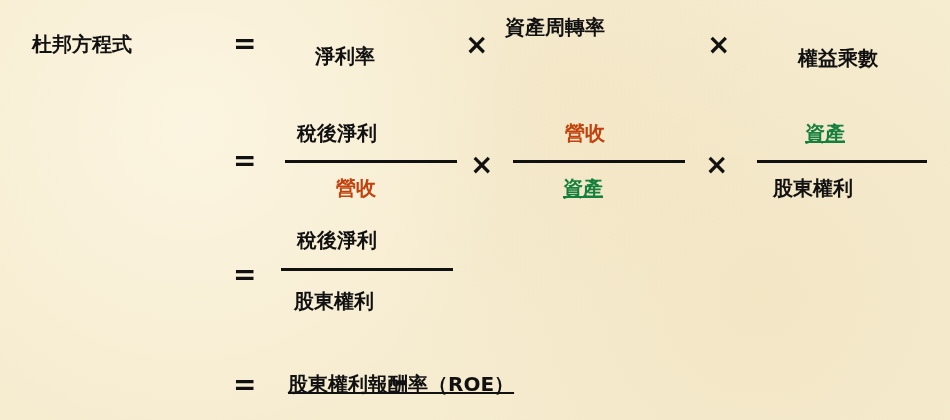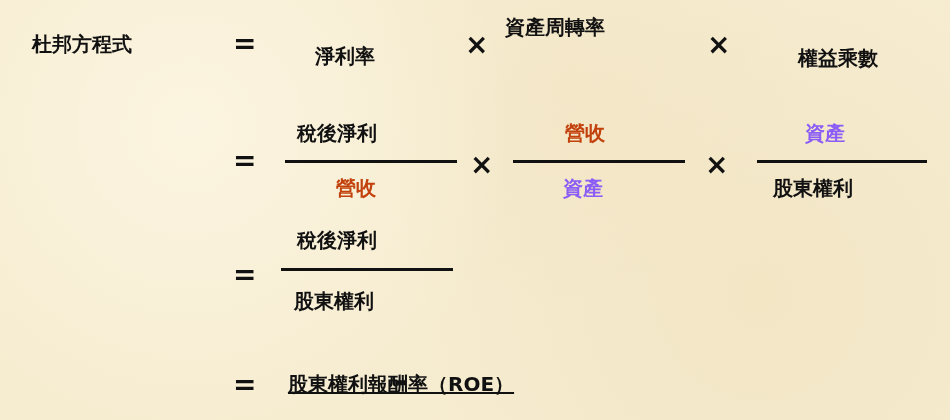--- a/index.html
+++ b/index.html
@@ -10,21 +10,21 @@
       radial-gradient(circle at 20% 30%, rgba(255,250,235,0.6) 0, rgba(255,250,235,0) 40%),
       radial-gradient(circle at 80% 70%, rgba(235,220,180,0.4) 0, rgba(235,220,180,0) 45%),
       radial-gradient(circle at 60% 20%, rgba(240,225,190,0.35) 0, rgba(240,225,190,0) 35%);
     font-family: "DejaVu Sans", "Liberation Sans", sans-serif;
     color:#111;
   }
   .t { position:absolute; font-size:20px; font-weight:bold; white-space:nowrap; line-height:36px; }
   .op { position:absolute; font-size:28px; font-weight:bold; line-height:36px; }
   .bar { position:absolute; height:3px; background:#111; }
   .blue { color:#c2410c; }
-  .green { color:#8b5cf6; }
+  .green { color:#15803d;text-decoration:underline; }
 </style>
 </head>
 <body>
 
 <div class="t" style="left:32px;top:26px;">杜邦方程式</div>
 <div class="op" style="left:233px;top:26px;">=</div>
 <div class="t" style="left:315px;top:38px;">淨利率</div>
 <div class="op" style="left:465px;top:27px;">×</div>
 <div class="t" style="left:505px;top:9px;">資產周轉率</div>
 <div class="op" style="left:707px;top:27px;">×</div>

